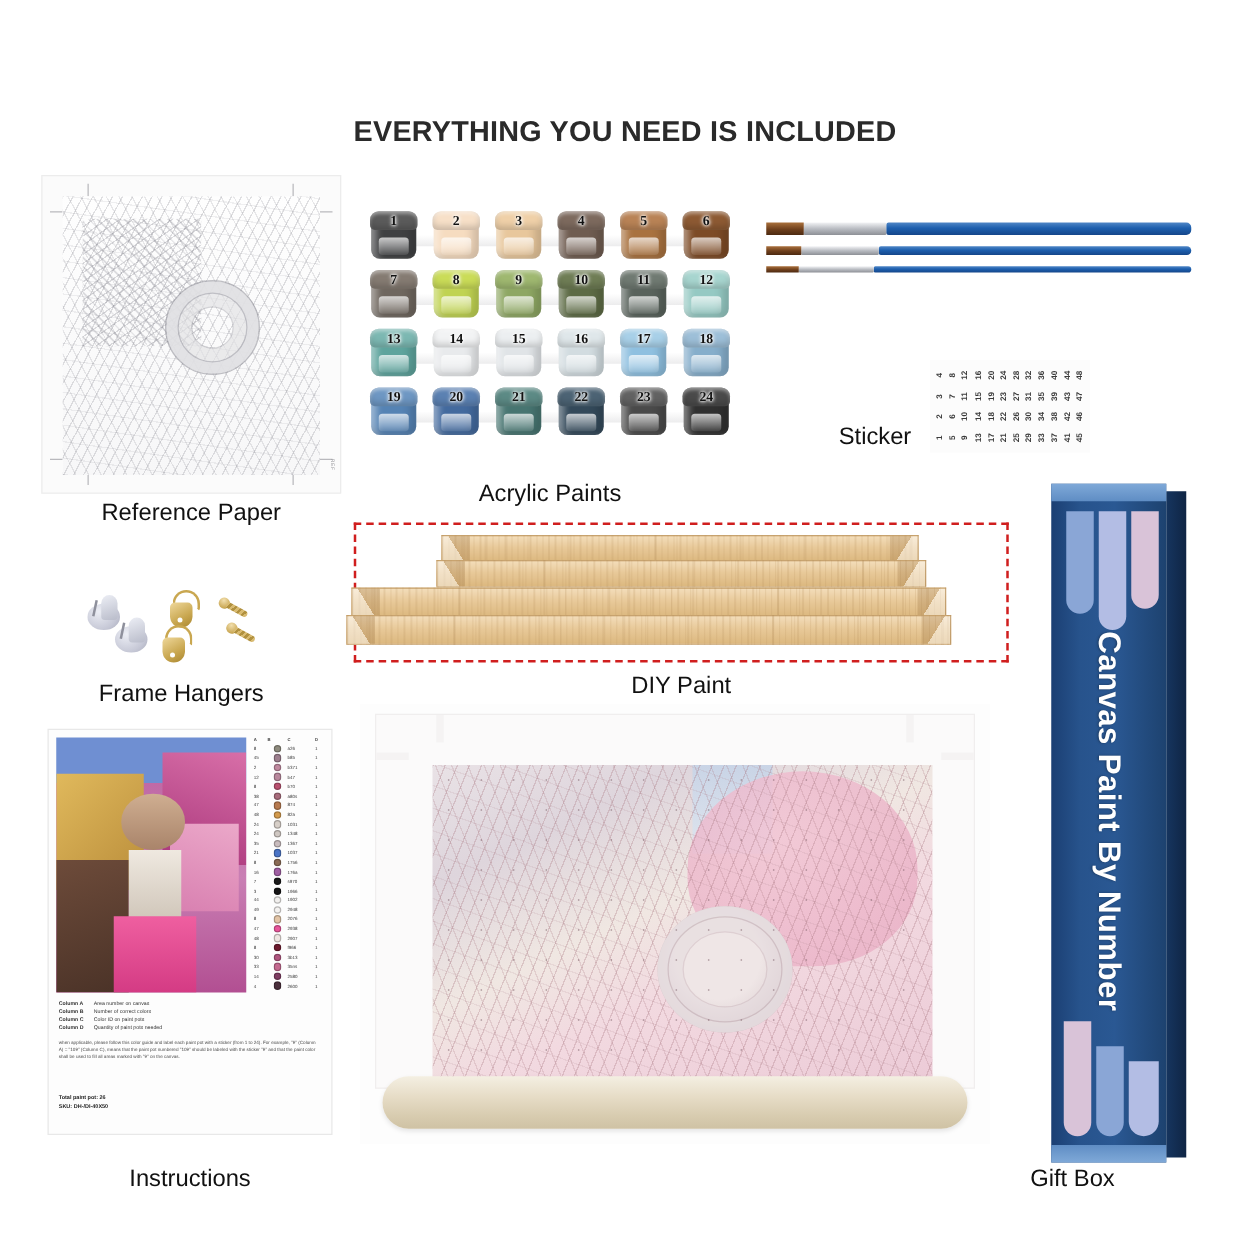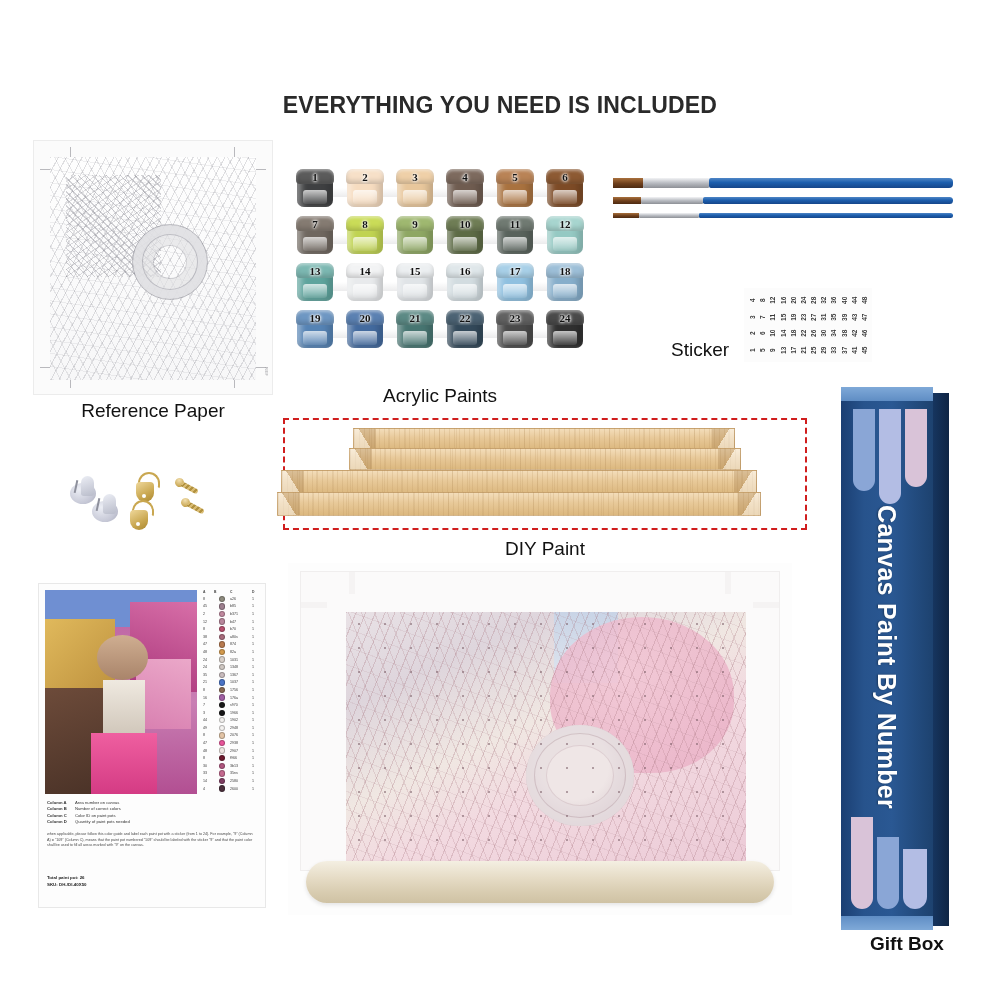--- a/index.html
+++ b/index.html
@@ -610,20 +610,21 @@
     </div>
     <div class="screw" style="left:106px;top:14px;transform:rotate(28deg);">
       <div class="screw-head"></div>
         <div class="screw-shaft"></div>
     </div>
     <div class="screw" style="left:112px;top:34px;transform:rotate(28deg);">
       <div class="screw-head"></div>
         <div class="screw-shaft"></div>
     </div>
   </div>
+  <div class="caption" style="left:35px;top:545px;width:220px;">Frame Hangers</div>
 
   <div id="diy-frame">
     <div class="wood-bar b1">
         <div class="bar-miter" style="left:0;"></div>
         <div class="bar-miter" style="right:0;transform:scaleX(-1);"></div>
       </div>
     <div class="wood-bar b2">
         <div class="bar-miter" style="left:0;"></div>
         <div class="bar-miter" style="right:0;transform:scaleX(-1);"></div>
       </div>
@@ -821,20 +822,21 @@
         <div><b>Column D</b><span>Quantity of paint pots needed</span></div>
       </div>
     <div class="inst-body">when applicable, please follow this color guide and label each paint pot with a sticker (from 1 to 24). For example, "9" (Column A) = "109" (Column C), means that the paint pot numbered "109" should be labeled with the sticker "9" and that the paint color shall be used to fill all areas marked with "9" on the canvas.</div>
     <div class="inst-foot">
       <div><span>Total paint pot:</span>
            <span>26</span></div>
       <div><span>SKU:</span>
            <span>DH-/DI-40X50</span></div>
     </div>
   </div>
+  <div class="caption" style="left:38px;top:933px;width:228px;">Instructions</div>
 
   <div id="linen-canvas">
     <div class="canvas-sheet">
       <div class="canvas-tab" style="left:48px;top:0;width:6px;height:22px;"></div>
       <div class="canvas-tab" style="right:48px;top:0;width:6px;height:22px;"></div>
       <div class="canvas-tab" style="left:0;top:30px;width:26px;height:6px;"></div>
       <div class="canvas-tab" style="right:0;top:30px;width:26px;height:6px;"></div>
       <div class="canvas-print">
         <div class="cp-sky"></div>
         <div class="cp-pinkball"></div>
@@ -855,15 +857,15 @@
           <div class="box-shape" style="left: 64px; top: 22px; width: 22px; height: 78px; background: rgb(217, 195, 216); border-radius: 0px 0px 22px 22px;"></div>
           <div class="box-shape" style="left: 10px; top: 430px; width: 22px; height: 92px; background: rgb(217, 195, 216); border-radius: 0px 0px 22px 22px;"></div>
           <div class="box-shape" style="left: 36px; top: 450px; width: 22px; height: 72px; background: rgb(138, 166, 214); border-radius: 0px 0px 22px 22px;"></div>
           <div class="box-shape" style="left: 62px; top: 462px; width: 24px; height: 60px; background: rgb(179, 189, 228); border-radius: 0px 0px 24px 24px;"></div>
         </div>
     </div>
     <div class="box-capT"></div>
     <div class="box-capB"></div>
     <div class="box-text">Canvas Paint By Number</div>
   </div>
-  <div class="caption" style="left:846px;top:933px;width:122px;font-weight:bold;">Gift Box</div>
+  <div class="caption" style="left:797px;top:933px;width:122px;">Gift Box</div>
 
 </div>
 
 </body></html>

